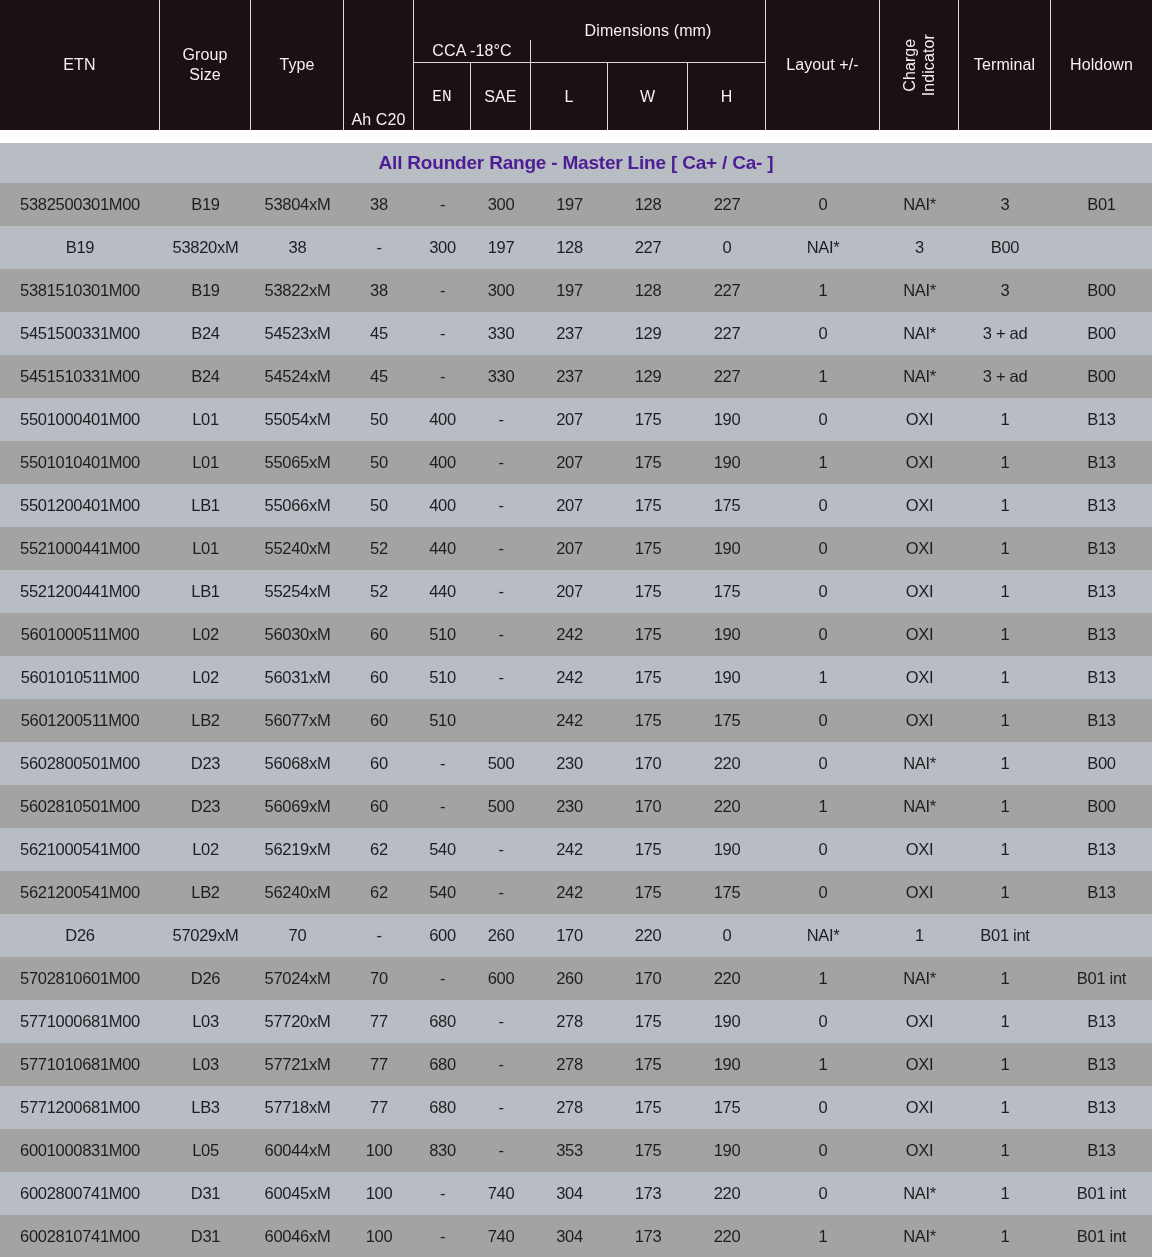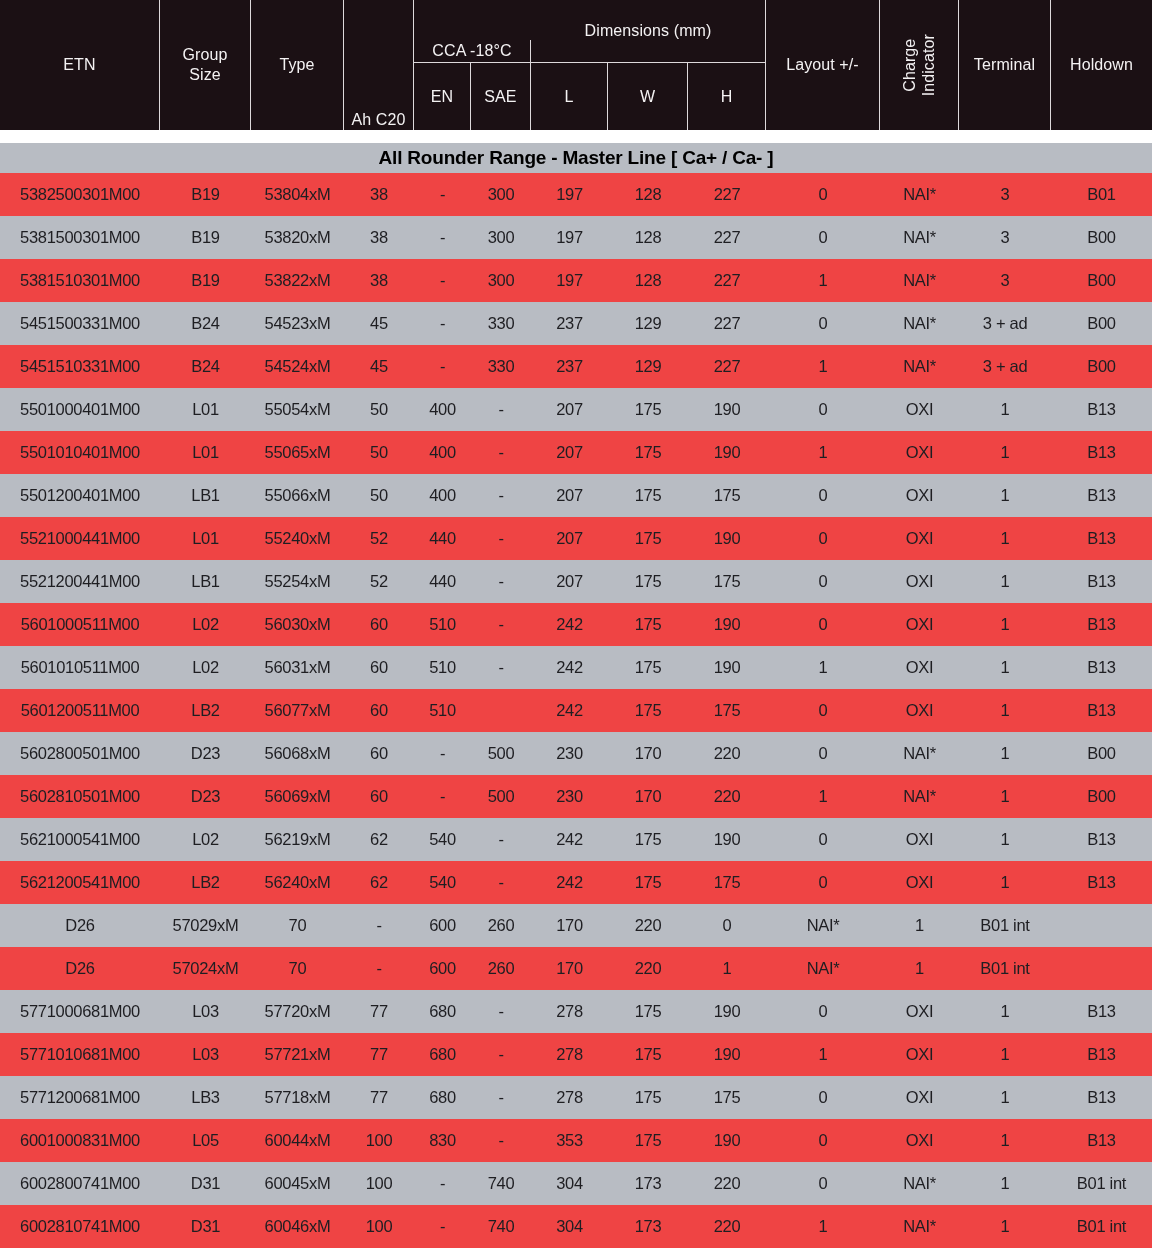--- a/index.html
+++ b/index.html
@@ -40,21 +40,21 @@
   }
   .rspan { grid-row: 1 / 3; }
   .br { border-right: 1.5px solid #ded9db; }
   .bb { border-bottom: 1.5px solid #ded9db; }
 
   .h-etn   { grid-column: 1; }
   .h-group { grid-column: 2; padding: 0 14px; }
   .h-type  { grid-column: 3; }
   .h-ah    { grid-column: 4; align-items: flex-end; }
   .h-cca   { grid-column: 5 / 7; grid-row: 1; margin-top: 40px; }
-  .h-en    { grid-column: 5; grid-row: 2; }
+  .h-en    { grid-column: 5; grid-row: 2; font-family: Liberation Mono, monospace; }
   .h-sae   { grid-column: 6; grid-row: 2; }
   .h-dim   { grid-column: 7 / 10; grid-row: 1; }
   .h-l     { grid-column: 7; grid-row: 2; }
   .h-w     { grid-column: 8; grid-row: 2; }
   .h-h     { grid-column: 9; grid-row: 2; }
   .h-layout   { grid-column: 10; }
   .h-charge   { grid-column: 11; }
   .h-terminal { grid-column: 12; }
   .h-holdown  { grid-column: 13; }
 
@@ -64,35 +64,35 @@
     transform: rotate(-90deg);
     width: 120px;
     text-align: center;
     line-height: 1.2;
     white-space: normal;
   }
 
   
   .gap { height: 13px; background: #ffffff; }
   .section-band {
-    height: 30px;
+    height: 40px;
     background: #b8bcc3;
     display: flex;
     align-items: center;
     justify-content: center;
-    color: #000000;
+    color: #4c1d95;
     font-size: 19px;
     font-weight: 600;
     letter-spacing: -0.2px;
   }
 
   
   .trow {
     height: 43px;
-    background: #ef4444;
+    background: #a3a3a3;
     color: #1e1e22;
     font-size: 16.5px;
     letter-spacing: -0.3px;
   }
   .trow.alt { background: #b8bcc3; }
   .cell {
     display: flex;
     align-items: center;
     justify-content: center;
     text-align: center;
@@ -144,21 +144,20 @@
         <div class="cell c-sae">300</div>
         <div class="cell c-l">197</div>
         <div class="cell c-w">128</div>
         <div class="cell c-h">227</div>
         <div class="cell c-layout">0</div>
         <div class="cell c-charge_indicator">NAI*</div>
         <div class="cell c-terminal">3</div>
         <div class="cell c-holdown">B01</div>
       </div>
       <div class="trow grid13 alt">
-        <div class="cell c-etn">5381500301M00</div>
         <div class="cell c-group_size">B19</div>
         <div class="cell c-type">53820xM</div>
         <div class="cell c-ah">38</div>
         <div class="cell c-en">-</div>
         <div class="cell c-sae">300</div>
         <div class="cell c-l">197</div>
         <div class="cell c-w">128</div>
         <div class="cell c-h">227</div>
         <div class="cell c-layout">0</div>
         <div class="cell c-charge_indicator">NAI*</div>
@@ -398,20 +397,21 @@
         <div class="cell c-sae">600</div>
         <div class="cell c-l">260</div>
         <div class="cell c-w">170</div>
         <div class="cell c-h">220</div>
         <div class="cell c-layout">0</div>
         <div class="cell c-charge_indicator">NAI*</div>
         <div class="cell c-terminal">1</div>
         <div class="cell c-holdown">B01 int</div>
       </div>
       <div class="trow grid13">
+        <div class="cell c-etn">5702810601M00</div>
         <div class="cell c-group_size">D26</div>
         <div class="cell c-type">57024xM</div>
         <div class="cell c-ah">70</div>
         <div class="cell c-en">-</div>
         <div class="cell c-sae">600</div>
         <div class="cell c-l">260</div>
         <div class="cell c-w">170</div>
         <div class="cell c-h">220</div>
         <div class="cell c-layout">1</div>
         <div class="cell c-charge_indicator">NAI*</div>

